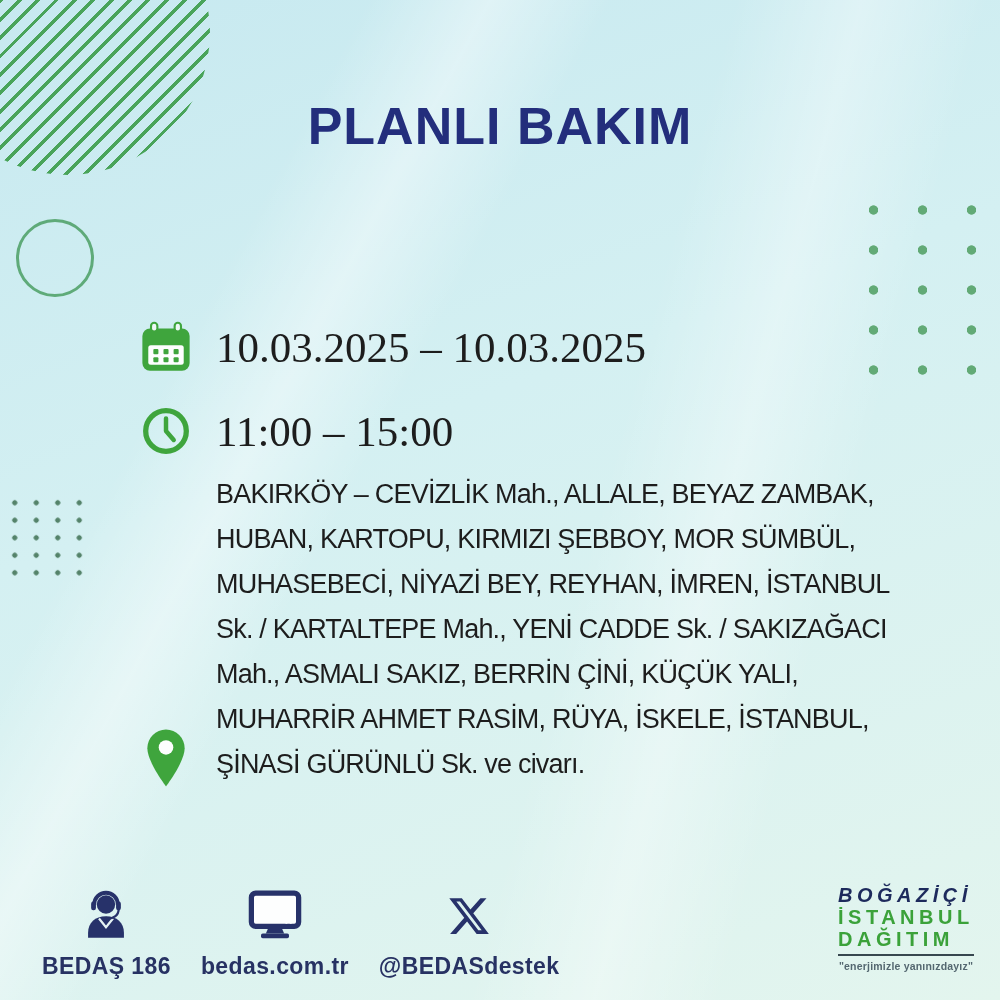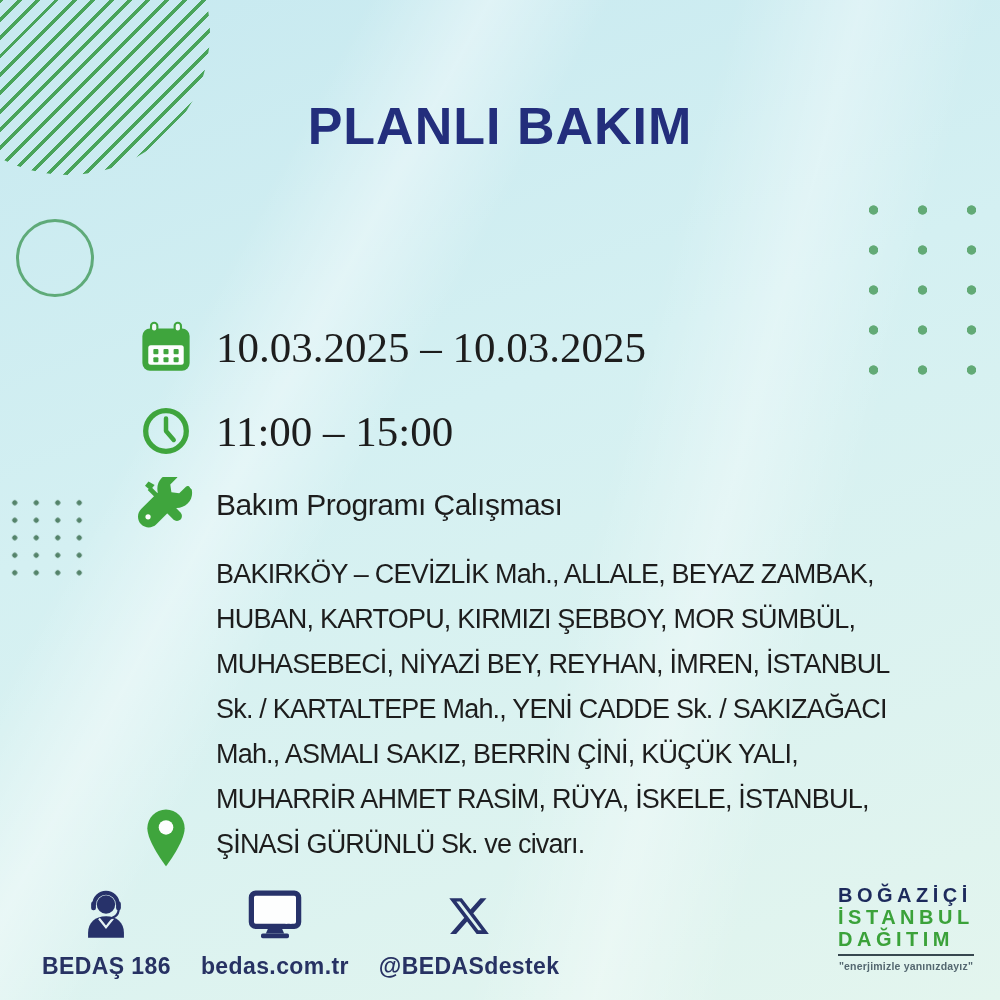--- a/index.html
+++ b/index.html
@@ -66,21 +66,21 @@
   }
 
   
   .contacts { position:absolute; left:42px; bottom:20px; display:flex; align-items:flex-end; gap:30px; z-index:3; }
   .contact { display:flex; flex-direction:column; align-items:center; gap:9px; }
   .contact-label { font-size:23px; font-weight:bold; color:#273263; letter-spacing:.4px; white-space:nowrap; }
   .contact .ic { margin-right:0; height:auto; }
 
   .brand { position:absolute; right:26px; bottom:28px; z-index:3; width:136px; }
   .brand-line { font-size:20px; font-weight:bold; letter-spacing:4.5px; line-height:22px; white-space:nowrap; }
-  .brand-navy { color:#1d2a5c; }
+  .brand-navy { color:#1d2a5c;font-style:italic; }
   .brand-green { color:#3ba23a; }
   .brand-divider { border-top:2px solid #37474f; margin:4px 0 4px; }
   .brand-tagline { font-size:10.5px; font-weight:bold; color:#546770; letter-spacing:.2px; text-align:center; white-space:nowrap; }
 </style>
 </head>
 <body>
 
 <div class="poster">
 
   <div class="stripes-blob"></div>
@@ -117,32 +117,20 @@
     <div class="row row-time">
       <span class="ic ic-green">
         <svg width="52" height="52" viewBox="0 0 64 64">
           <circle cx="32" cy="32" r="25" fill="none" stroke="currentColor" stroke-width="6.5"></circle>
           <path d="M32 32V16.5M32 32l9.5 11" fill="none" stroke="currentColor" stroke-width="5.5" stroke-linecap="round"></path>
         </svg>
       </span>
       <span class="txt-serif">11:00 – 15:00</span>
     </div>
 
-    <div class="row row-work">
-      <span class="ic ic-green">
-        <svg width="56" height="56" viewBox="0 0 64 64">
-          <path d="M8 10 L12 5 L19 9 L14 15 Z" fill="currentColor"></path>
-          <path d="M13 13 L31 31" stroke="currentColor" stroke-width="5.5"></path>
-          <path d="M31 31 L44.5 44.5" stroke="currentColor" stroke-width="11.5" stroke-linecap="round"></path>
-          <path d="M59.4 12.3c-.5-2.1-3.1-2.8-4.6-1.3l-7.7 7.7-8.9-1.3-1.3-8.9 7.7-7.7c1.5-1.5.8-4.1-1.3-4.6-5.6-1.3-11.6.2-16.1 4.7-4.5 4.5-6 10.9-4.6 16.7L3.6 36.6c-4.8 4.8-4.8 12.6 0 17.4s12.6 4.8 17.4 0l19-19c5.8 1.4 12.2-.1 16.7-4.6 4.5-4.5 6-10.5 4.7-16.1z" fill="currentColor"></path>
-          <circle cx="11.5" cy="45.5" r="3" fill="#fdfefe"></circle>
-        </svg>
-      </span>
-      <span class="txt-sans">Bakım Programı Çalışması</span>
-    </div>
 
     <div class="row row-location">
       <span class="ic ic-green">
         <svg width="52" height="60" viewBox="0 0 64 74">
           <path d="M32 2C19.3 2 9 12.3 9 25c0 17 23 47 23 47s23-30 23-47C55 12.3 44.7 2 32 2z" fill="currentColor"></path>
           <circle cx="32" cy="24" r="9" fill="#fdfefe"></circle>
         </svg>
       </span>
       <span class="location-text">BAKIRKÖY – CEVİZLİK Mah., ALLALE, BEYAZ ZAMBAK,
 HUBAN, KARTOPU, KIRMIZI ŞEBBOY, MOR SÜMBÜL,

